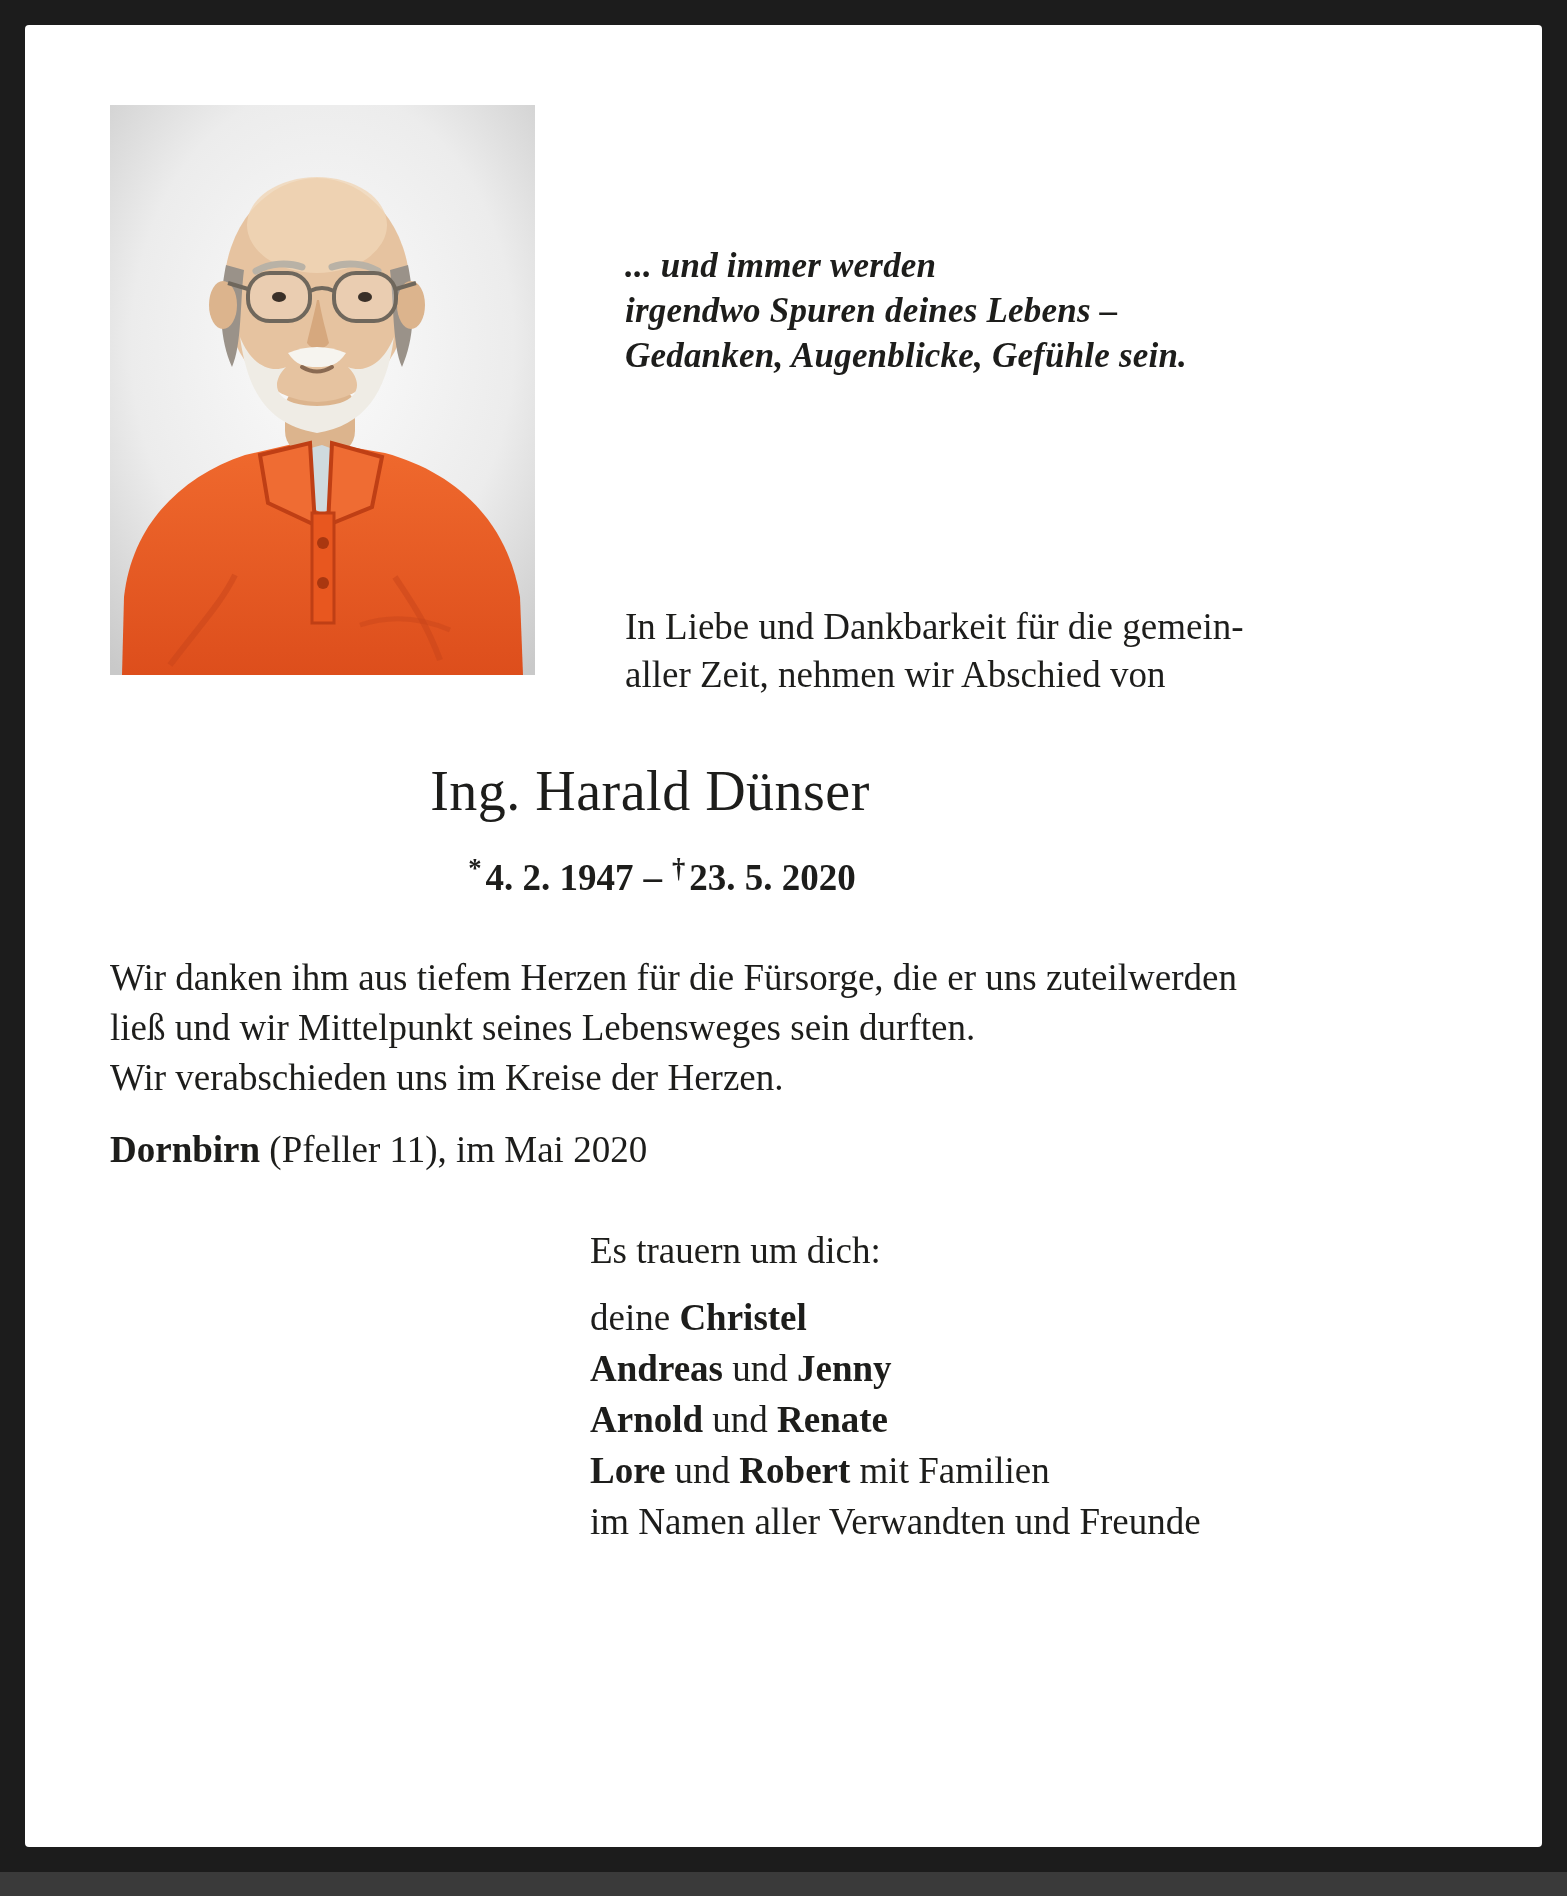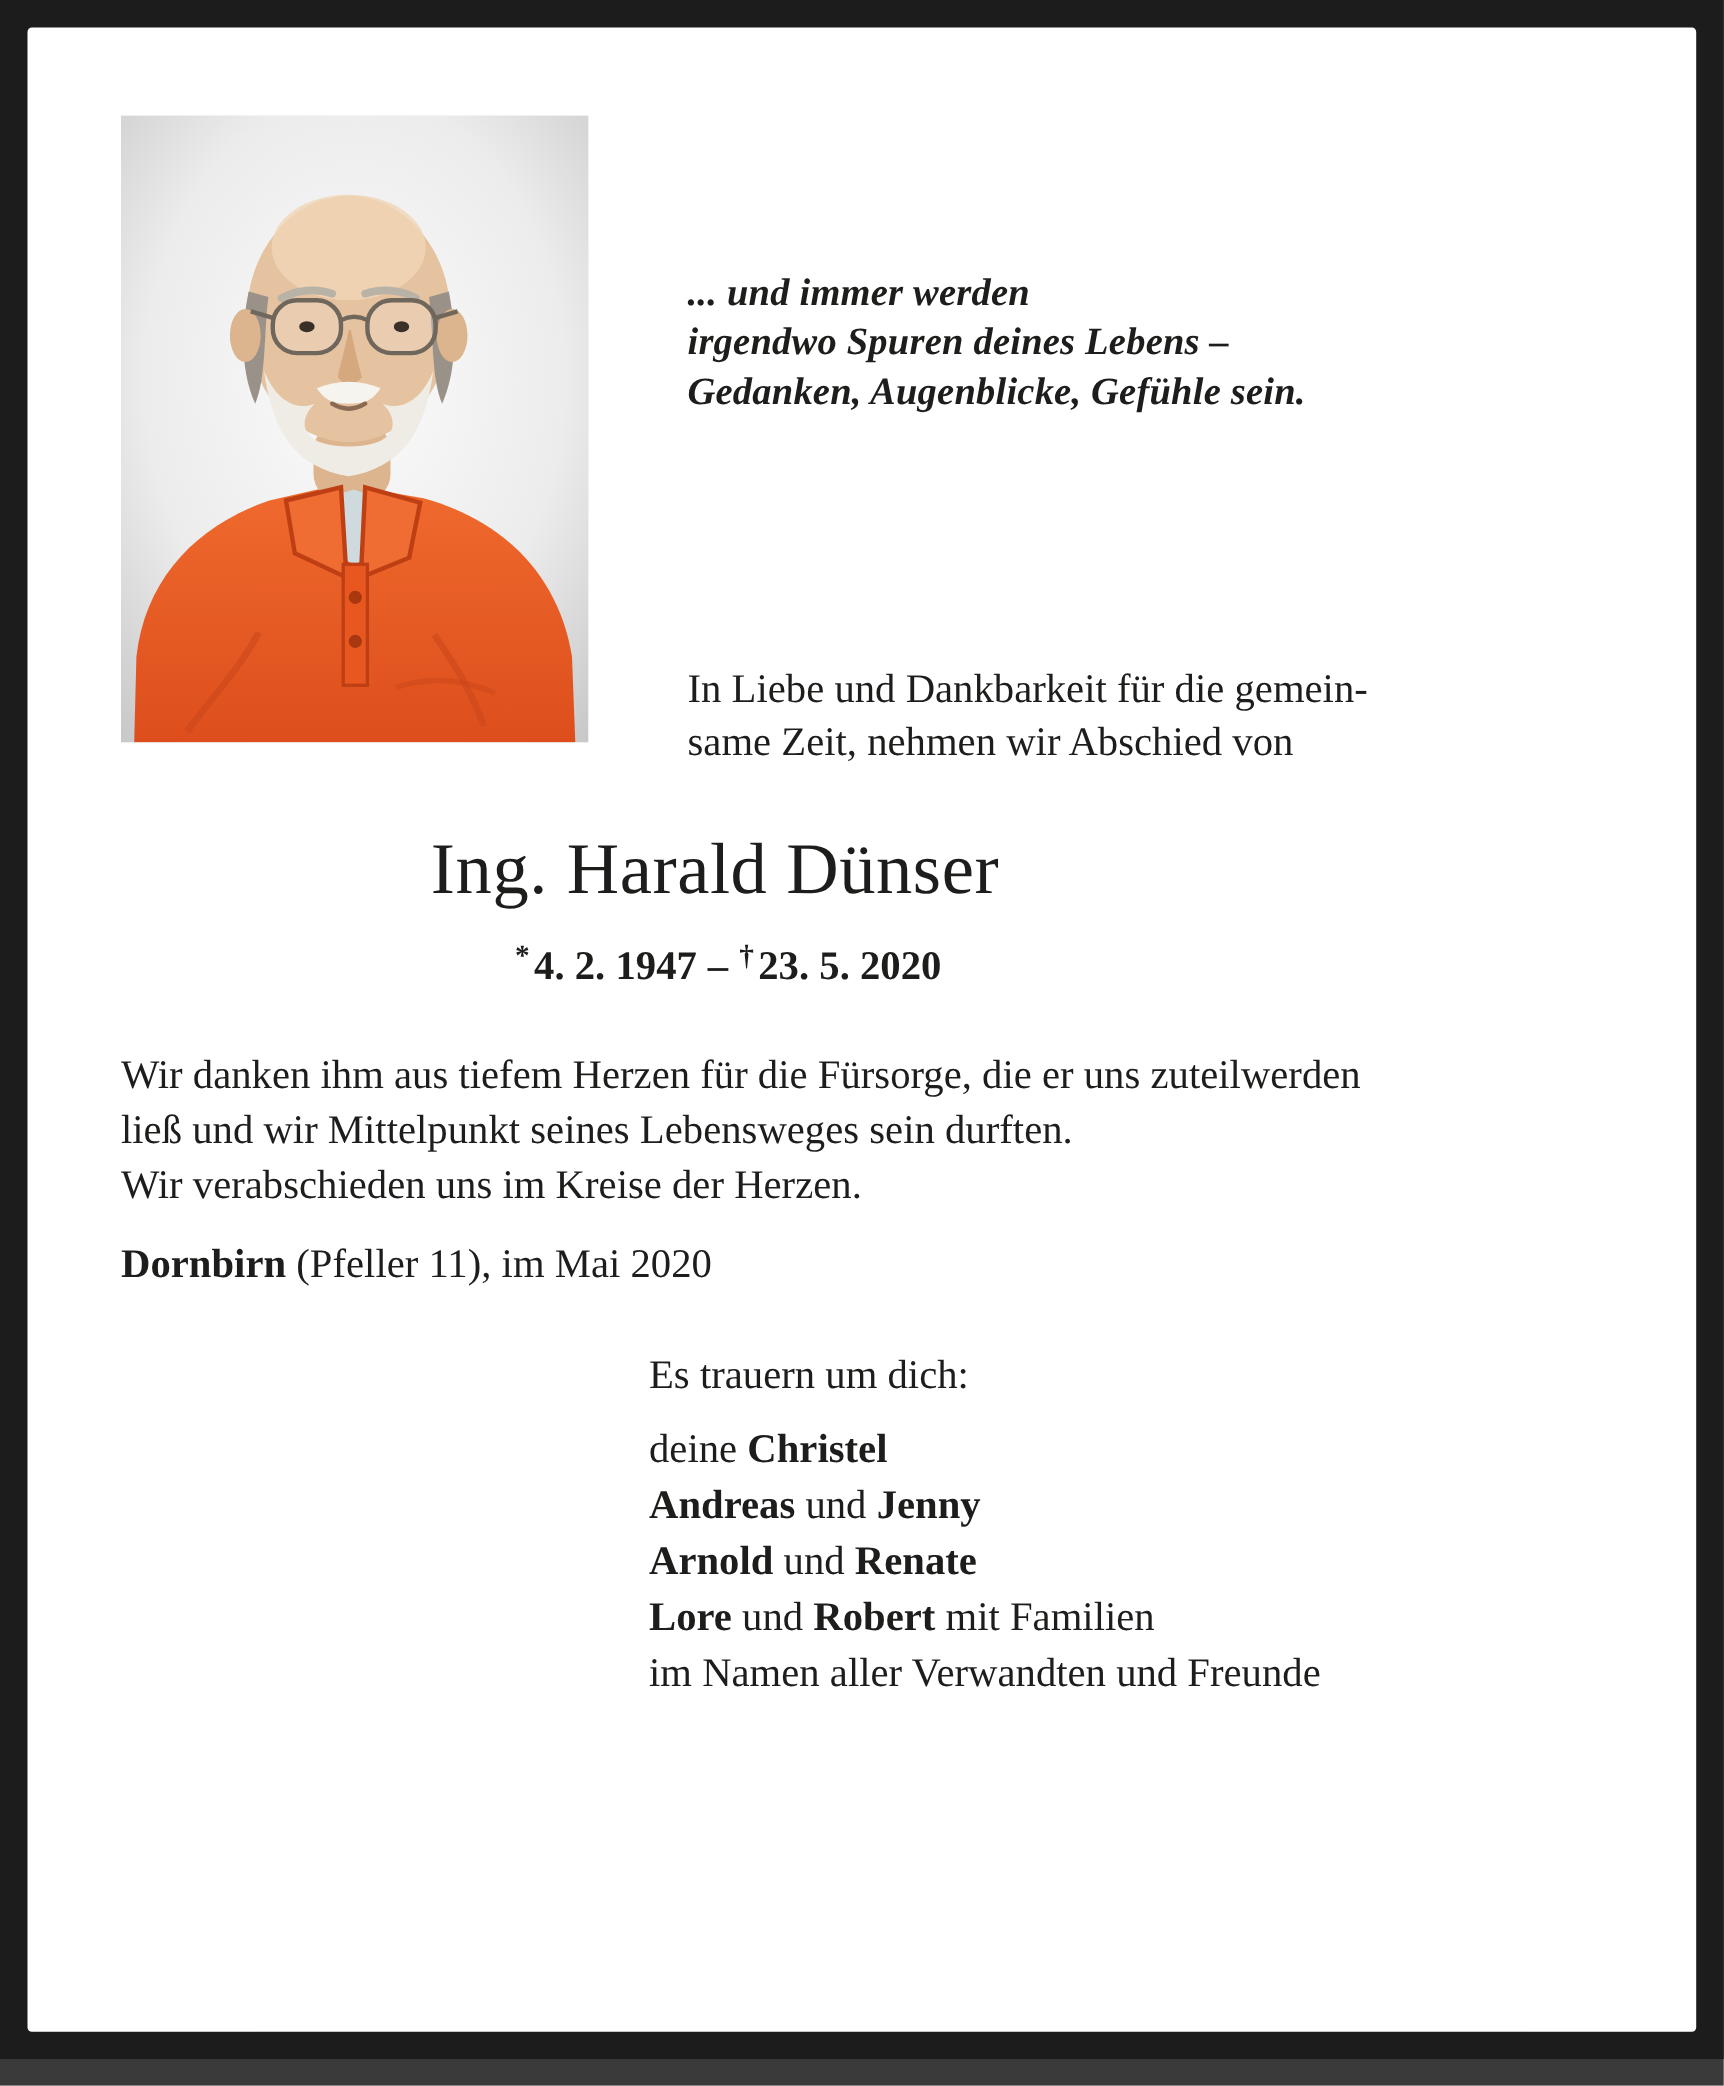--- a/index.html
+++ b/index.html
@@ -33,21 +33,21 @@
   }
   .intro{
     position:absolute;left:600px;top:578px;
     font-size:37px;line-height:48px;
   }
   .name-block{
     position:absolute;left:0;top:718px;width:1250px;
     text-align:center;
   }
   .deceased-name{
-    font-size:66px;line-height:96px;
+    font-size:56px;line-height:96px;
     font-weight:normal;
     letter-spacing:0.5px;
     margin:0;
   }
   .dates{
     margin-top:14px;
     font-size:37px;
     font-weight:bold;
     padding-left:24px;
   }
@@ -146,21 +146,21 @@
     </div>
 
     <div class="quote">
       <div class="line">... und immer werden</div>
       <div class="line">irgendwo Spuren deines Lebens –</div>
       <div class="line">Gedanken, Augenblicke, Gefühle sein.</div>
     </div>
 
     <div class="intro">
       <div class="line">In Liebe und Dankbarkeit für die gemein-</div>
-      <div class="line">same Zeit, nehmen wir Abschied von</div>
+      <div class="line">aller Zeit, nehmen wir Abschied von</div>
     </div>
 
     <div class="name-block">
       <h1 class="deceased-name">Ing. Harald Dünser</h1>
       <div class="dates">
         <span class="sym">*</span><span>4. 2. 1947</span><span class="sep">–</span><span class="sym">†</span><span>23. 5. 2020</span>
       </div>
     </div>
 
     <div class="thanks">

